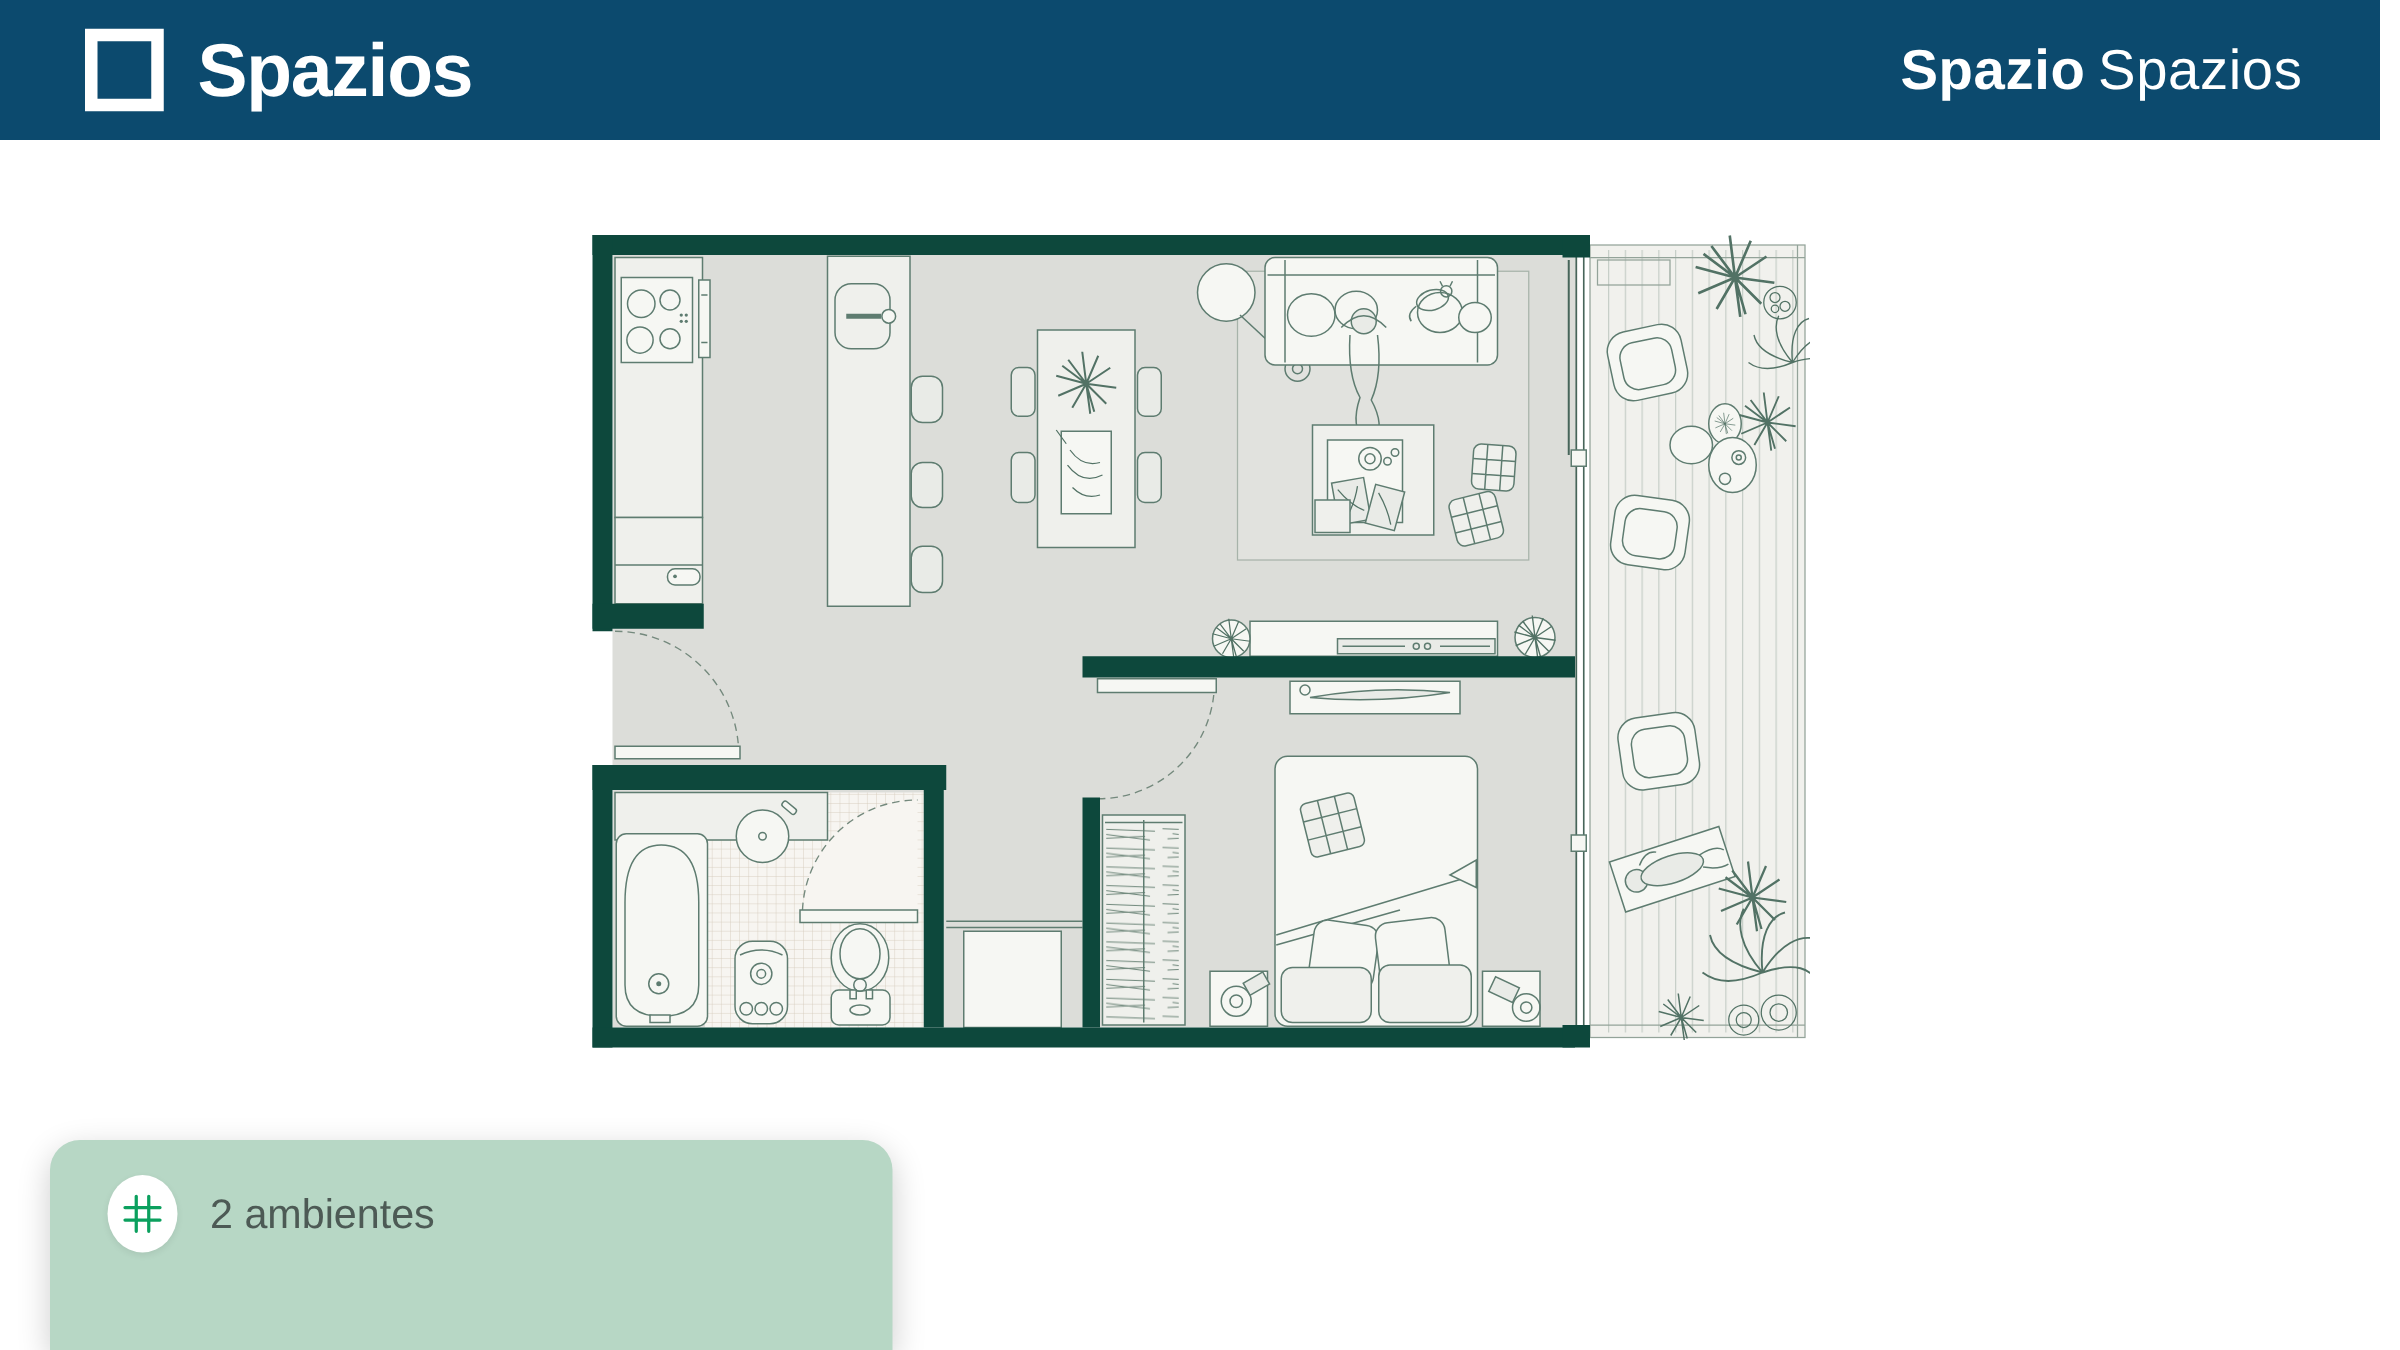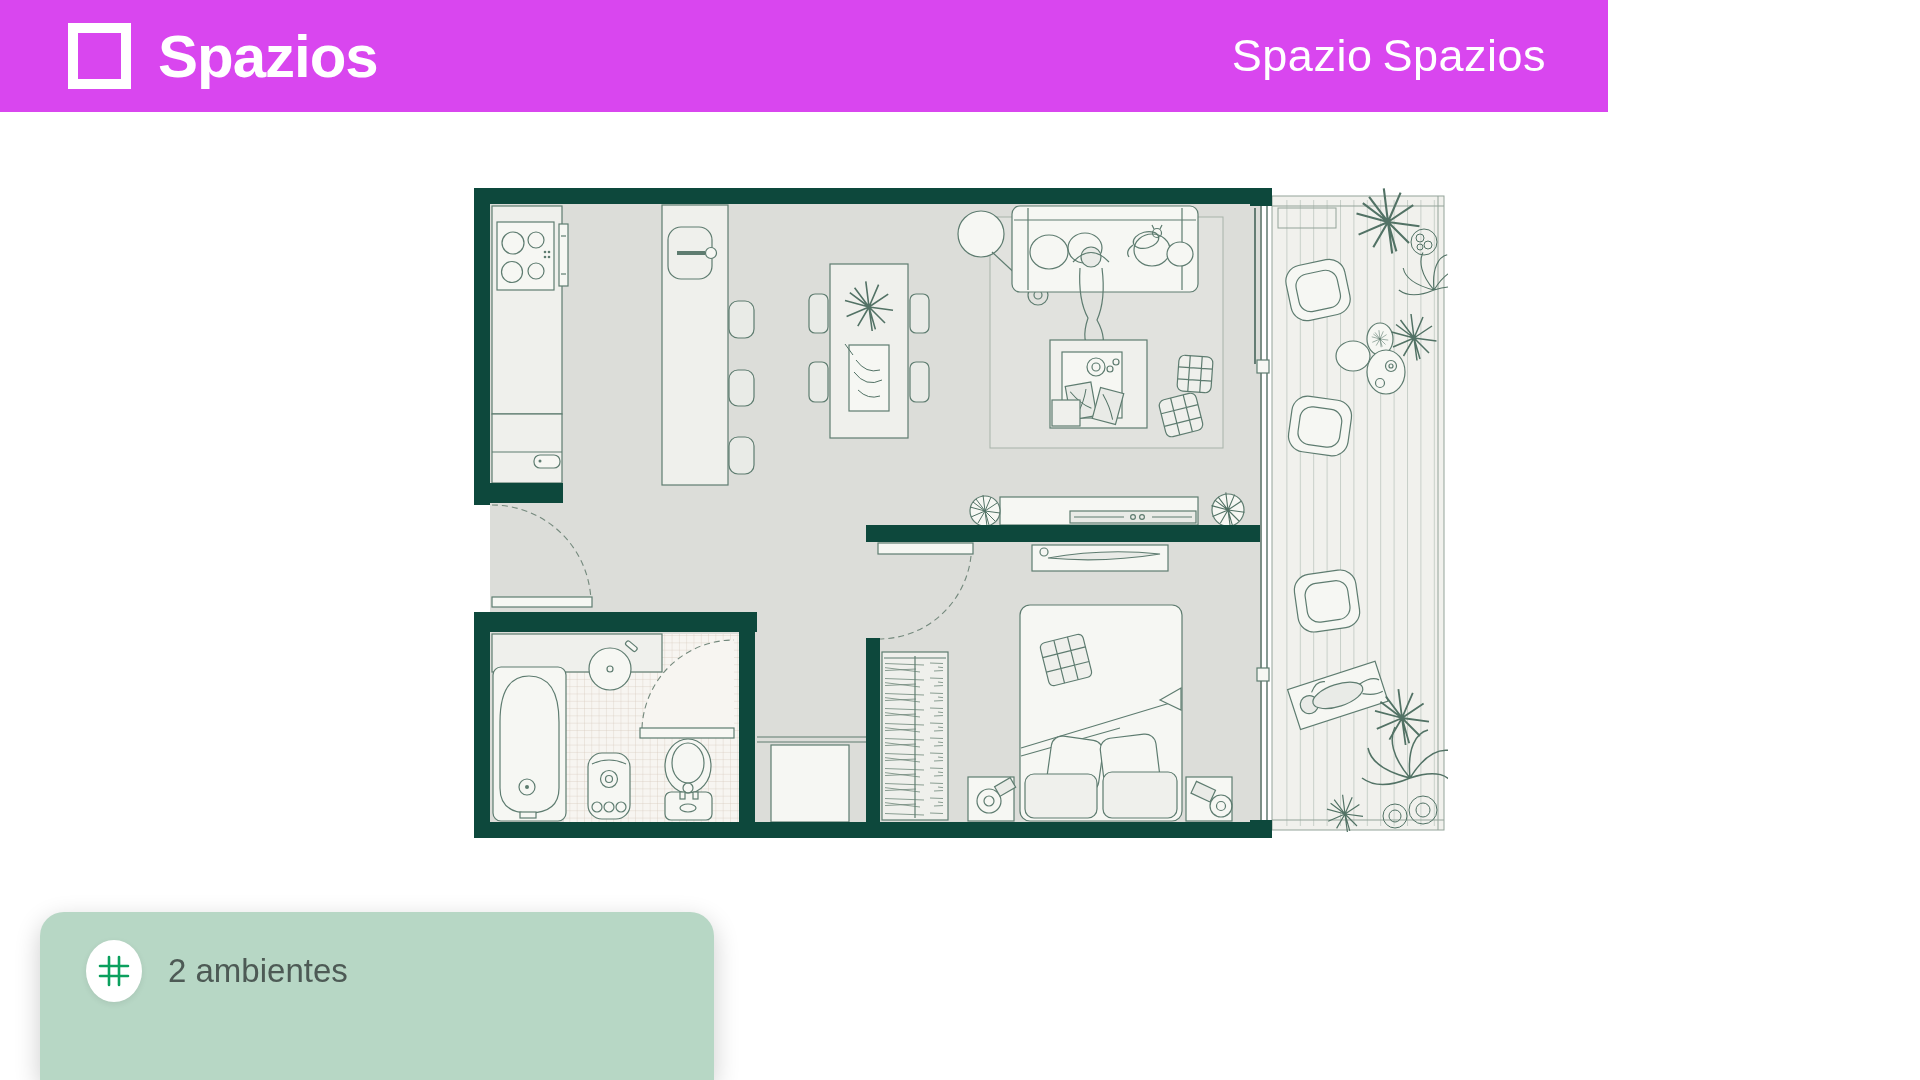--- a/index.html
+++ b/index.html
@@ -1,26 +1,26 @@
 <!DOCTYPE html>
 <html><head>
 <meta charset="utf-8">
 <style>
   html,body{margin:0;padding:0;}
   body{width:1920px;height:1080px;position:relative;overflow:hidden;background:#ffffff;
        font-family:"Liberation Sans", sans-serif;}
   
-  .header{position:absolute;left:0;top:0;width:1608px;height:112px;background:#d946ef;
+  .header{position:absolute;left:0;top:0;width:1904px;height:112px;background:#0c4a6e;
           display:flex;align-items:center;justify-content:space-between;box-sizing:border-box;
           padding:0 62px 0 68px;}
   .brand{display:flex;align-items:center;gap:27px;}
   .logo{width:63px;height:66px;box-sizing:border-box;border:10px solid #ffffff;background:transparent;}
   .brand-name{color:#ffffff;font-size:60px;font-weight:700;letter-spacing:-1px;}
   .project-title{color:#ffffff;font-size:45px;letter-spacing:.5px;}
-  .project-title .b{font-weight:400;}
+  .project-title .b{font-weight:700;}
   .project-title .l{font-weight:300;margin-left:10px;}
   
   .plan{position:absolute;left:473px;top:188px;width:975px;height:651px;}
   .wall{fill:#0d483c;}
   .ln{stroke:#5e7c70;stroke-width:1.2;fill:none;}
   .fw{fill:#f6f7f3;stroke:#5e7c70;stroke-width:1.2;}
   .ff{fill:#eff0ec;stroke:#5e7c70;stroke-width:1.2;}
   .fg{fill:#e9ebe7;stroke:#5e7c70;stroke-width:1.2;}
   .thin{stroke:#93a399;stroke-width:1;fill:none;}
   .dash{stroke:#74897d;stroke-width:1.1;fill:none;stroke-dasharray:6 4;}

